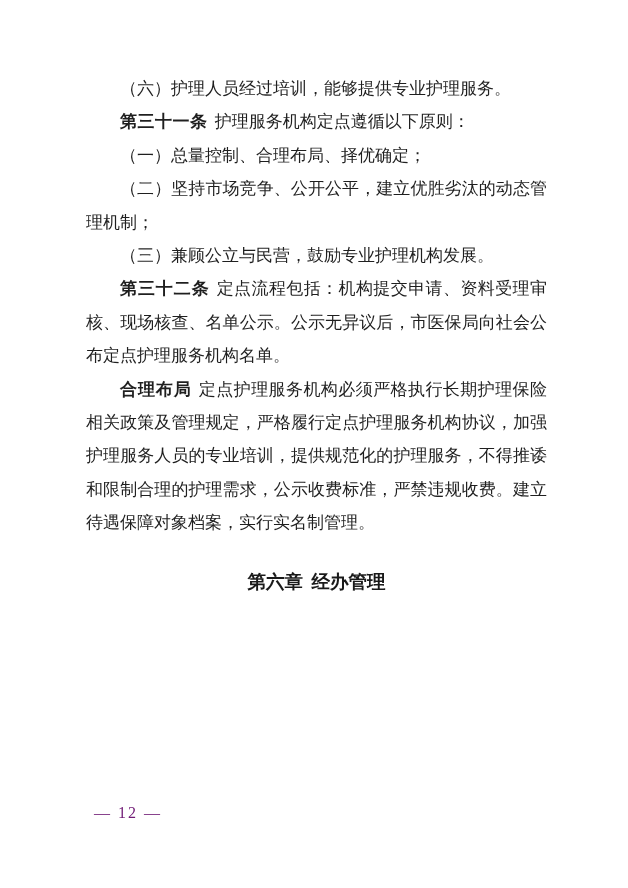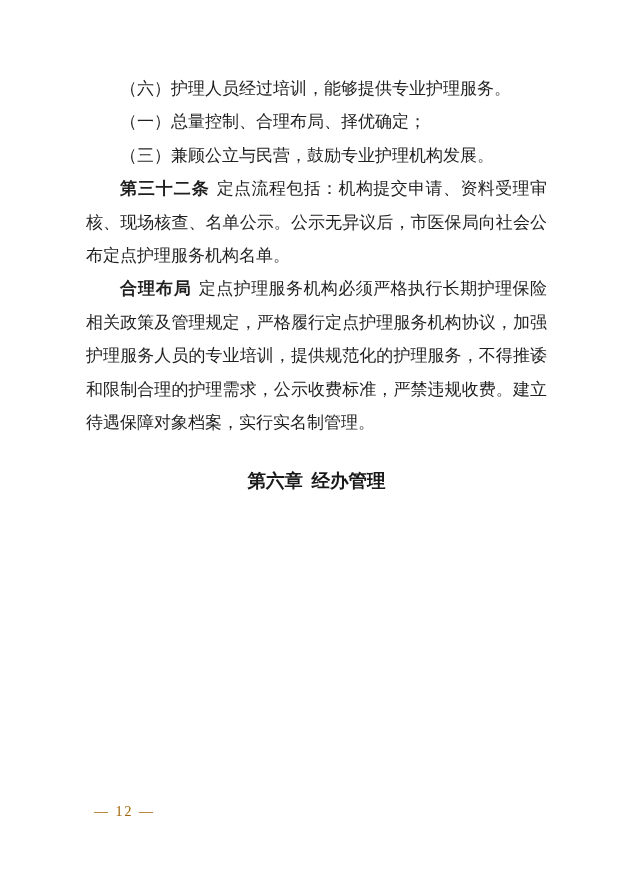--- a/index.html
+++ b/index.html
@@ -56,32 +56,34 @@
     color: #1a1a1a;
   }
   p.chapter b.term {
     margin-right: 0.45em;
     letter-spacing: 0;
   }
   .page-footer {
     position: absolute;
     left: 94px;
     top: 804px;
-    font-size: 14px;
-    color: #a16207;
+    font-size: 16px;
+    color: #701a75;
     letter-spacing: 2px;
     font-family: "Liberation Serif", "DejaVu Serif", serif;
   }
 </style>
 </head>
 <body>
 
 <div class="page">
   <div class="doc-body">
       <p class="body"><span>（六）护理人员经过培训，能够提供专业护理服务。</span></p>
+      <p class="body"><b class="term">第三十一条</b><span>护理服务机构定点遵循以下原则：</span></p>
       <p class="body"><span>（一）总量控制、合理布局、择优确定；</span></p>
+      <p class="body"><span>（二）坚持市场竞争、公开公平，建立优胜劣汰的动态管理机制；</span></p>
       <p class="body"><span>（三）兼顾公立与民营，鼓励专业护理机构发展。</span></p>
       <p class="body"><b class="term">第三十二条</b><span>定点流程包括：机构提交申请、资料受理审核、现场核查、名单公示。公示无异议后，市医保局向社会公布定点护理服务机构名单。</span></p>
       <p class="body"><b class="term">合理布局</b><span>定点护理服务机构必须严格执行长期护理保险相关政策及管理规定，严格履行定点护理服务机构协议，加强护理服务人员的专业培训，提供规范化的护理服务，不得推诿和限制合理的护理需求，公示收费标准，严禁违规收费。建立待遇保障对象档案，实行实名制管理。</span></p>
       <p class="chapter"><b class="term">第六章</b><span>经办管理</span></p>
     </div>
   <div class="page-footer">— 12 —</div>
 </div>
 
 </body></html>

